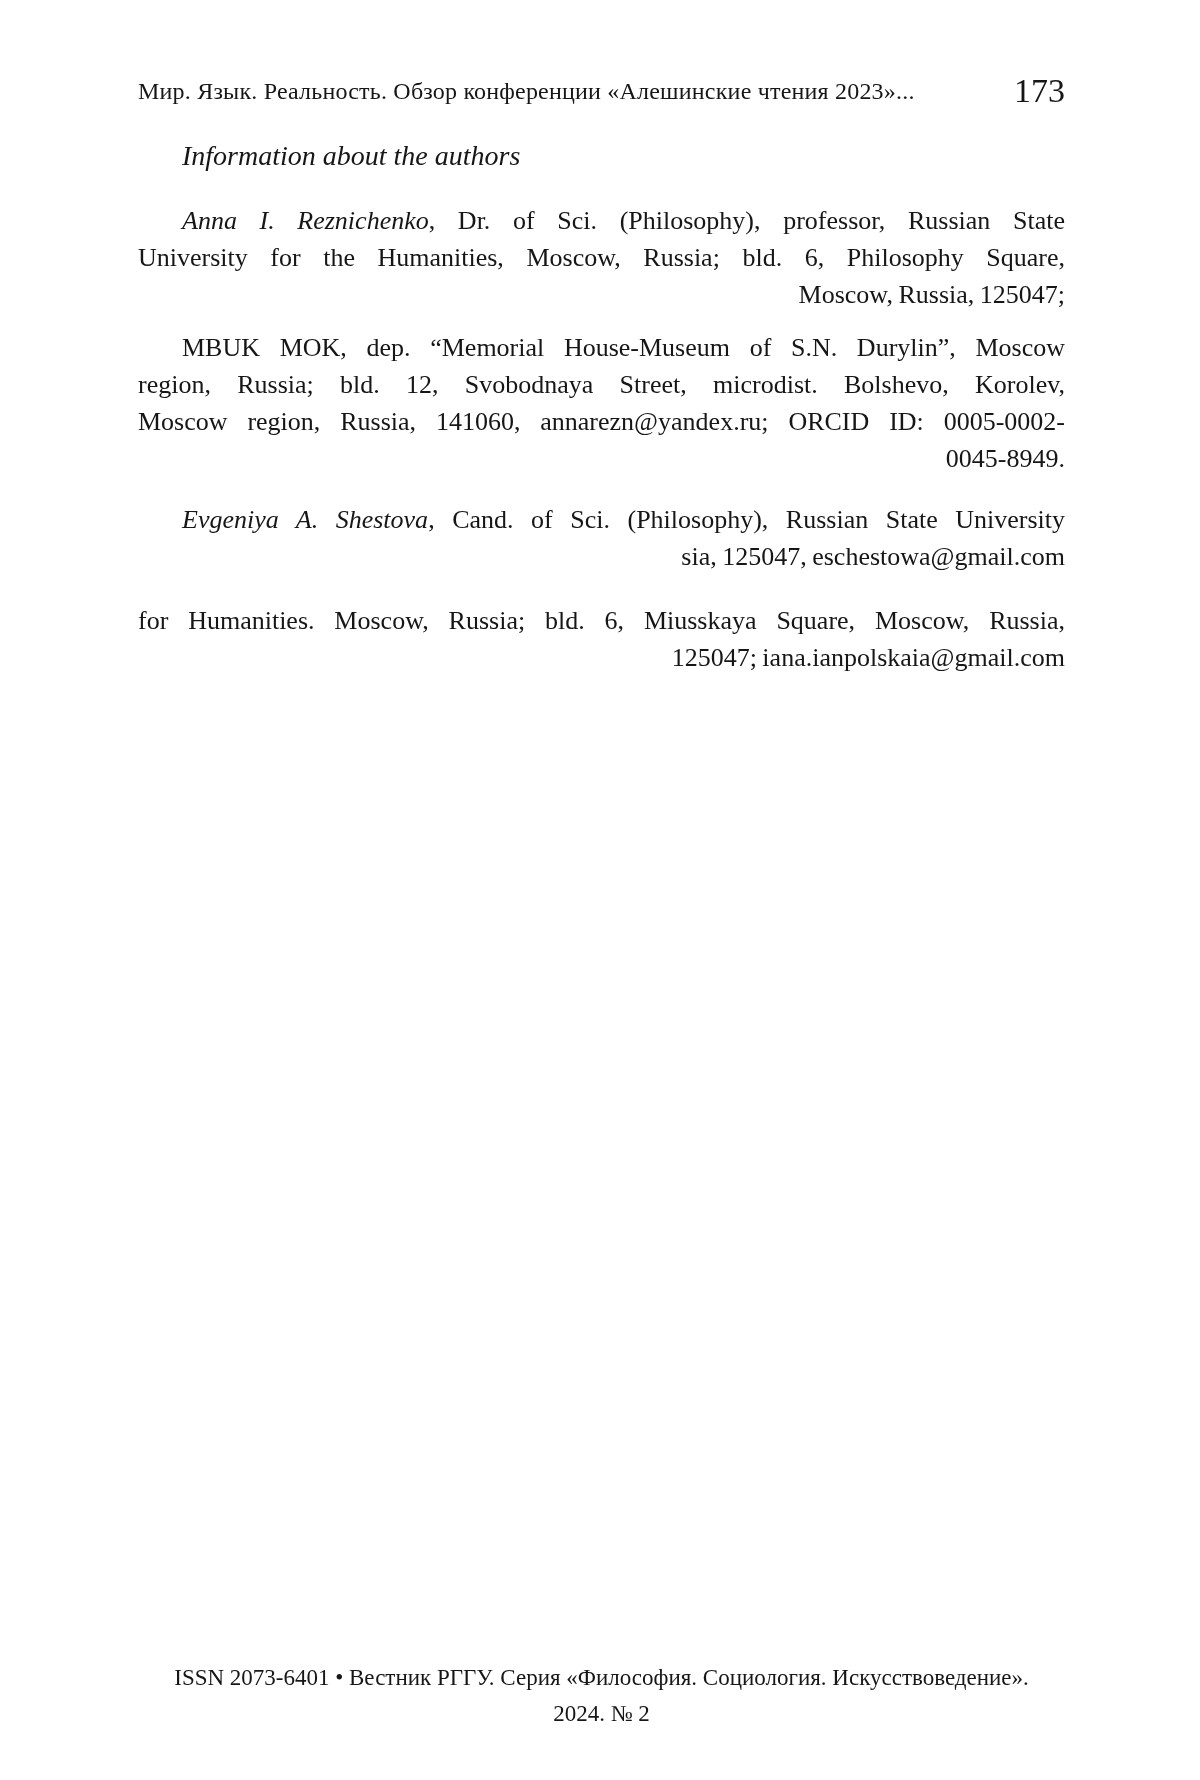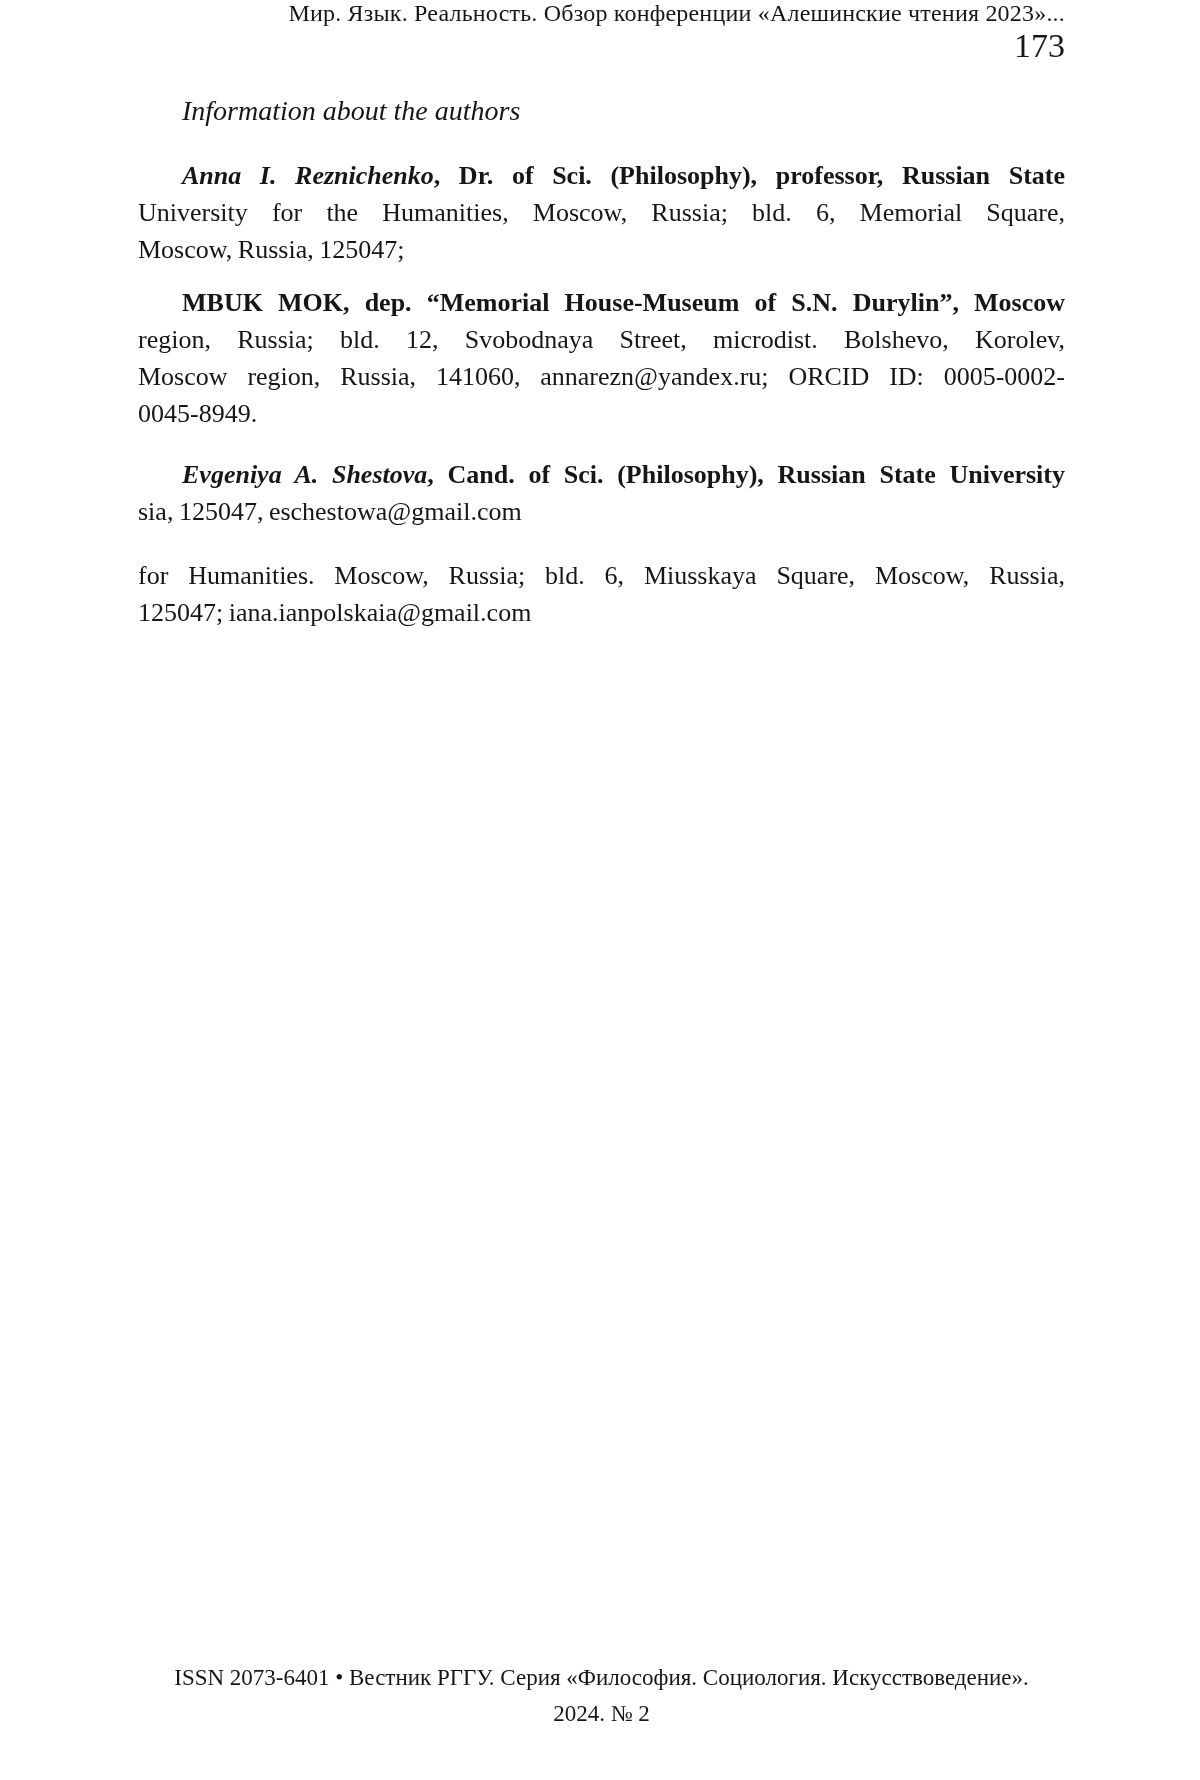--- a/index.html
+++ b/index.html
@@ -16,24 +16,24 @@
     font-family: "Liberation Serif", serif;
     overflow: hidden;
   }
   .column {
     position: absolute;
     left: 138px;
     top: 0;
     width: 927px;
   }
   .running-head {
+    margin-top: 72px;
     display: flex;
     justify-content: space-between;
-    align-items: flex-end;
-    flex-direction: column;
+    align-items: center;
   }
   .rh-title {
     font-size: 24px;
     letter-spacing: 0.2px;
   }
   .rh-page {
     font-size: 34px;
   }
   .section-heading {
     margin-top: 30px;
@@ -44,29 +44,28 @@
   .para {
     font-size: 26px;
     line-height: 37px;
     word-spacing: -1px;
   }
   .para-1 { margin-top: 30px; }
   .para-2 { margin-top: 16px; }
   .para-3 { margin-top: 24px; }
   .para-4 { margin-top: 27px; }
   .line {
-    text-align: left;
+    text-align: right;
   }
   .jline {
     text-align: justify;
     text-align-last: justify;
   }
   .lead {
     padding-left: 44px;
-    font-weight: bold;
   }
   .italic {
     font-style: italic;
   }
   .footer {
     position: absolute;
     left: 138px;
     top: 1660px;
     width: 927px;
     text-align: center;
@@ -82,21 +81,21 @@
 
     <div class="running-head">
       <span class="rh-title">Мир. Язык. Реальность. Обзор конференции «Алешинские чтения 2023»...</span>
       <span class="rh-page">173</span>
     </div>
 
     <div class="section-heading">Information about the authors</div>
 
     <div class="para para-1">
       <div class="line jline lead"><span class="italic">Anna I. Reznichenko</span><span>, Dr. of Sci. (Philosophy), professor, Russian State</span></div>
-      <div class="line jline">University for the Humanities, Moscow, Russia; bld. 6, Memorial Square,</div>
+      <div class="line jline">University for the Humanities, Moscow, Russia; bld. 6, Philosophy Square,</div>
       <div class="line">Moscow, Russia, 125047;</div>
     </div>
 
     <div class="para para-2">
       <div class="line jline lead"><span class="italic"></span><span>MBUK MOK, dep. “Memorial House-Museum of S.N. Durylin”, Moscow</span></div>
       <div class="line jline">region, Russia; bld. 12, Svobodnaya Street, microdist. Bolshevo, Korolev,</div>
       <div class="line jline">Moscow region, Russia, 141060, annarezn@yandex.ru; ORCID ID: 0005-0002-</div>
       <div class="line">0045-8949.</div>
     </div>
 

